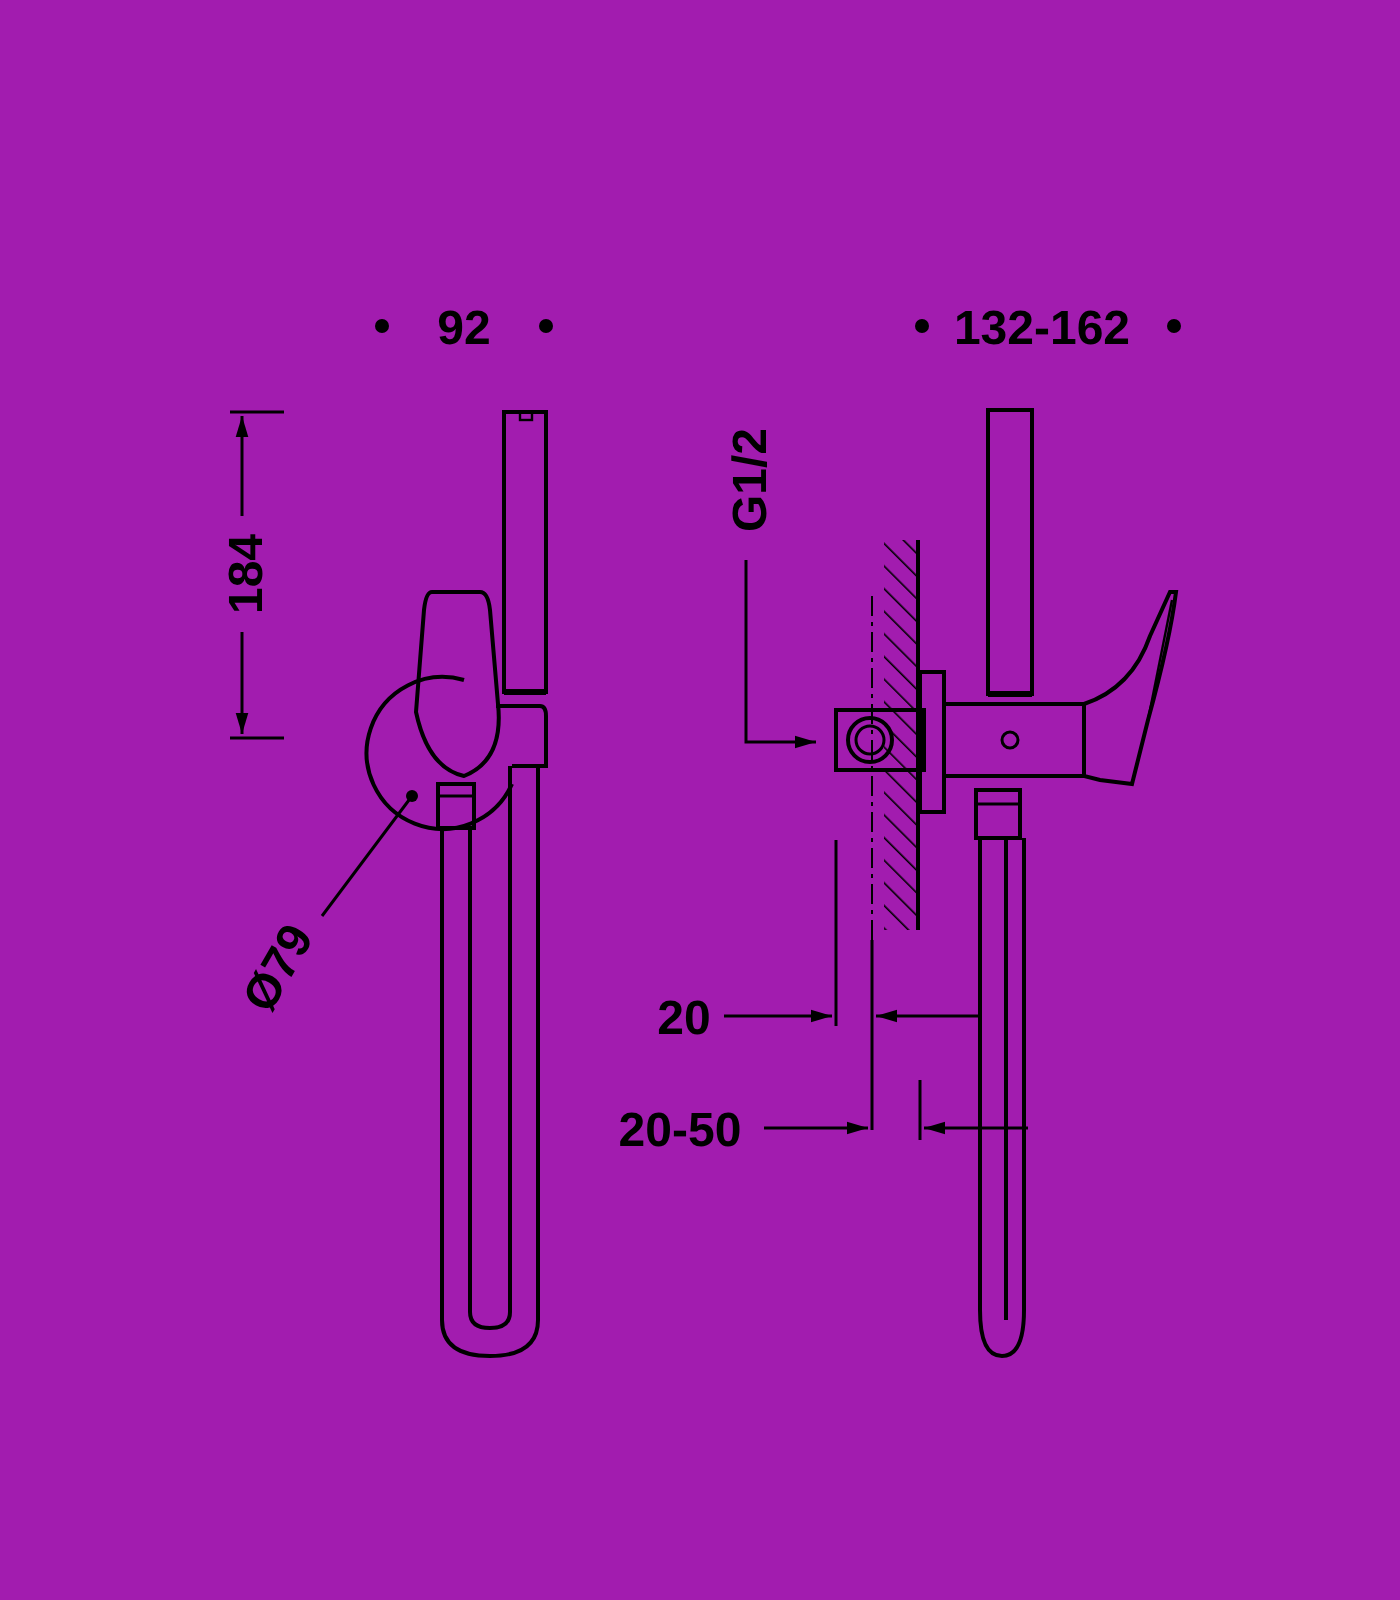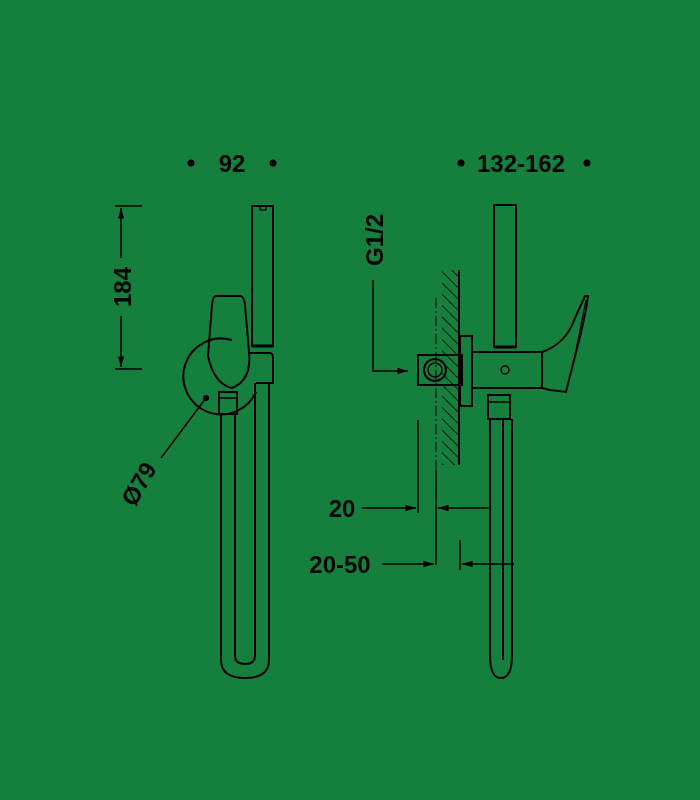--- a/index.html
+++ b/index.html
@@ -1,16 +1,16 @@
 <!DOCTYPE html>
 <html><head>
 <meta charset="utf-8">
 <style>
   html, body { margin: 0; padding: 0; background: #ffffff; }
-  #canvas { position: relative; width: 700px; height: 800px; background: #15803d; overflow: hidden; }
+  #canvas { position: relative; width: 700px; height: 800px; background: #a21caf; overflow: hidden; }
   svg { position: absolute; left: 0; top: 0; }
   .dim-text { font-family: "Liberation Sans", sans-serif; font-weight: bold; font-size: 24px; fill: #000; }
   .ln { stroke: #000; fill: none; }
 </style>
 </head>
 <body>
 
 <div id="canvas">
 <svg width="700" height="800" viewBox="0 0 700 800" xmlns="http://www.w3.org/2000/svg">
   <defs>

